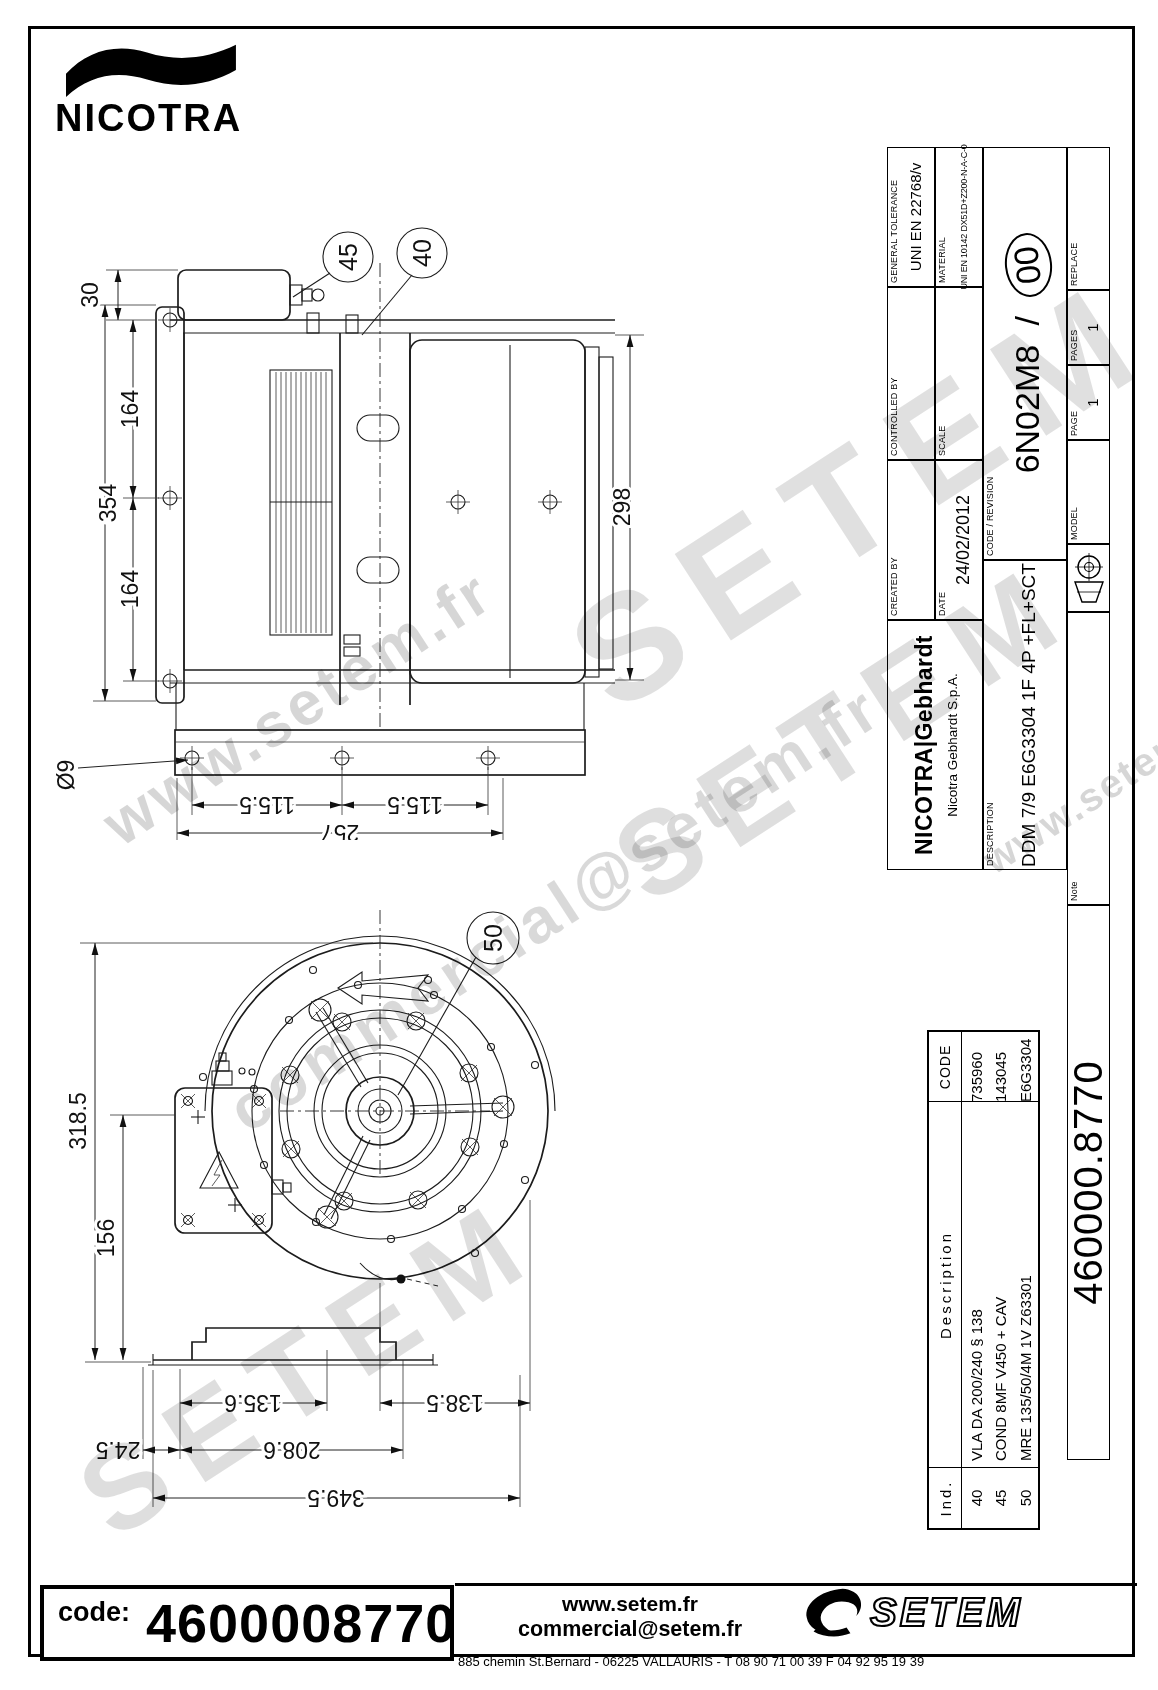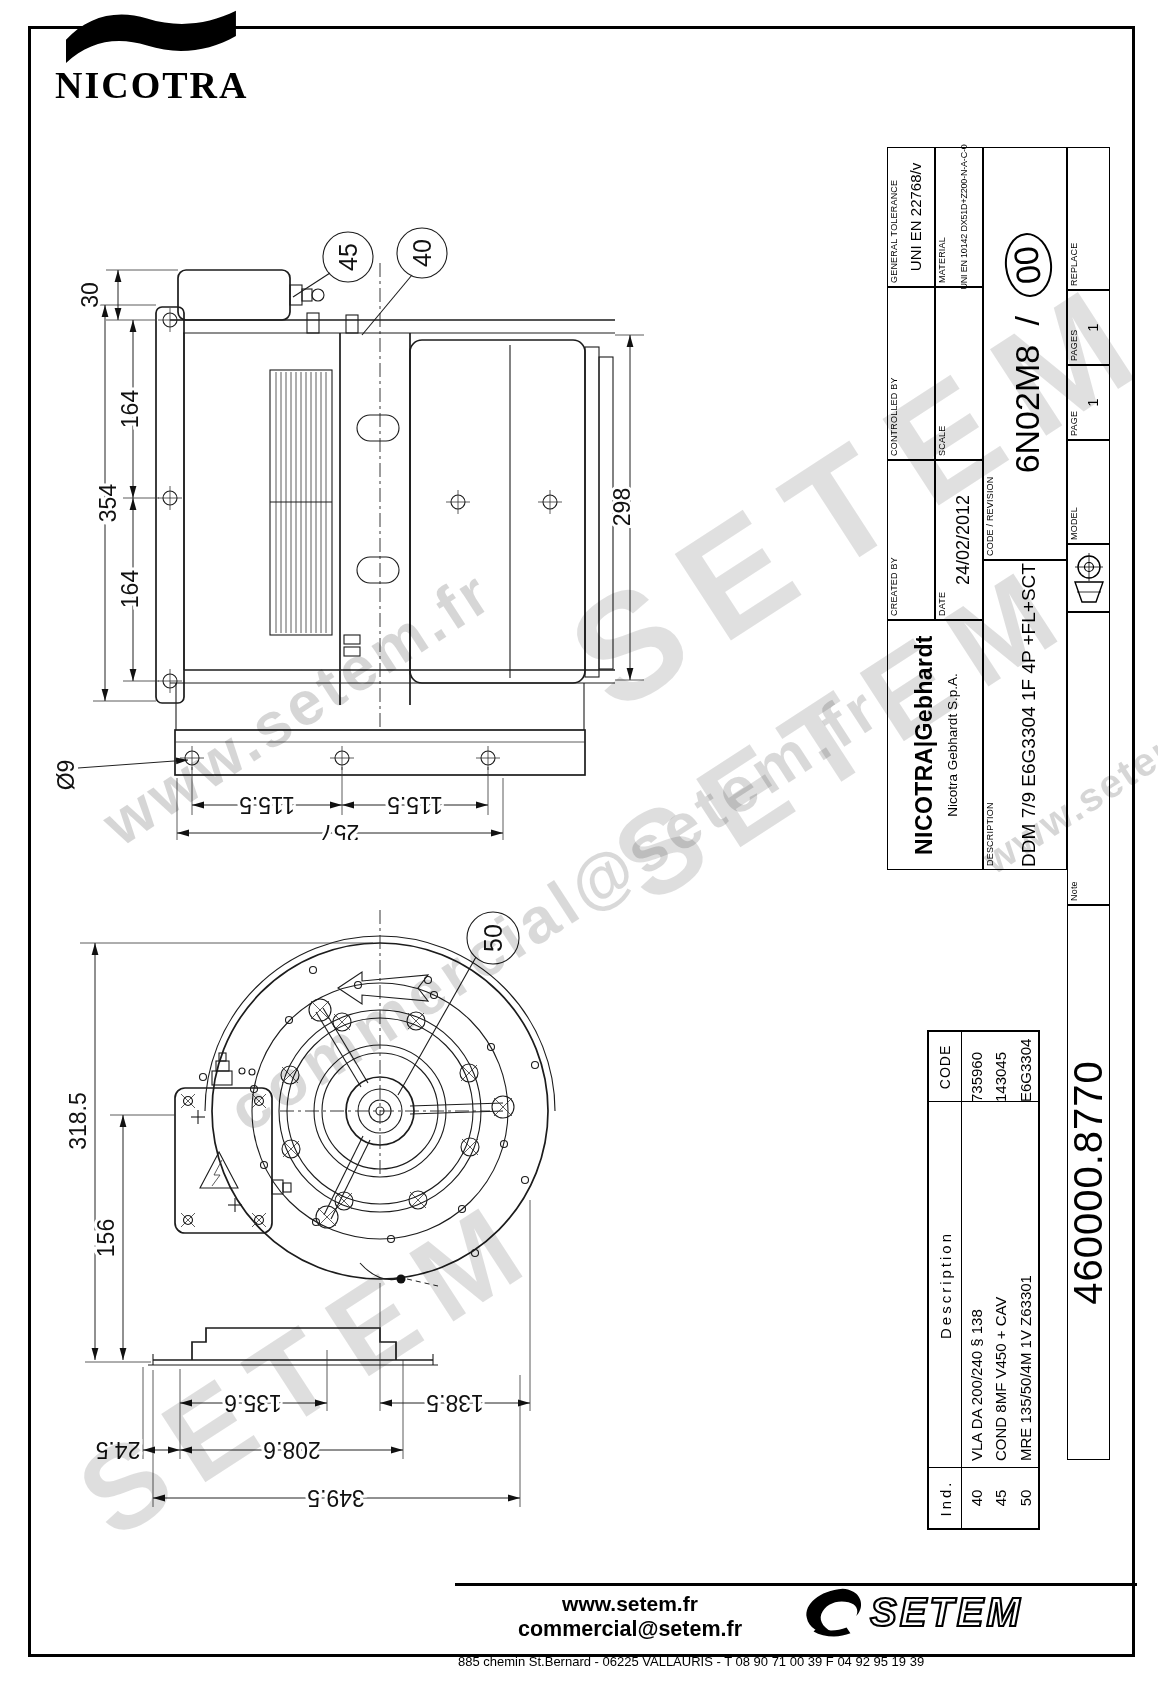--- a/index.html
+++ b/index.html
@@ -1,20 +1,20 @@
 <!DOCTYPE html>
 <html><head>
 <meta charset="utf-8">
 <style>
   html,body{margin:0;padding:0;background:#9a9a9a;}
   #sheet{position:relative;width:1158px;height:1690px;background:#fff;
          font-family:"Liberation Sans",sans-serif;color:#000;overflow:hidden;}
   .frame{position:absolute;left:28px;top:26px;width:1101px;height:1625px;border:3.5px solid #000;}
   
-  .brand{position:absolute;left:55px;top:7px;width:205px;font-family:Liberation Serif, serif;}
+  .brand{position:absolute;left:55px;top:41px;width:205px;}
   .brand-name{font-size:38px;font-weight:bold;letter-spacing:2px;margin-top:-4px;}
   
   .ref{position:absolute;left:735px;top:40px;width:305px;text-align:center;font-size:41px;
        font-weight:bold;font-style:italic;border-bottom:5px solid #000;padding-bottom:3px;white-space:nowrap;}
   
   .rot{position:absolute;transform:rotate(-90deg);transform-origin:0 0;}
   #tblock{left:887px;top:1460px;width:1313px;height:223px;}
   #ptable{left:887px;top:1530px;width:500px;height:153px;}
   .cell{position:absolute;box-sizing:border-box;border:1.5px solid #000;display:flex;
         flex-direction:column;align-items:center;justify-content:center;text-align:center;background:transparent;}
@@ -453,20 +453,24 @@
   </div>
 
   <div class="wm wm-big" style="left:540px;top:600px;">SETEM</div>
   <div class="wm wm-txt2" style="left:215px;top:1085px;">commercial@setem.fr</div>
   <div class="wm wm-txt" style="left:90px;top:800px;">www.setem.fr</div>
   <div class="wm wm-big2" style="left:55px;top:1450px;">SETEM</div>
   <div class="wm wm-big2" style="left:590px;top:815px;">SETEM</div>
   <div class="wm wm-sm" style="left:975px;top:845px;">www.setem.fr</div>
 
   <div class="f-strip"></div>
+  <div class="code-box">
+    <span class="code-lbl">code:</span>
+    <span class="code-val">4600008770</span>
+  </div>
   <div class="site">
     <div class="w">www.setem.fr</div>
     <div class="e">commercial@setem.fr</div>
   </div>
   <div class="setem">
     <svg width="64" height="56" viewBox="0 0 66 56">
       <path d="M44,4 C20,6 4,20 7,34 C9,45 22,52 36,50 C26,46 19,38 22,30 C26,20 38,15 50,18 C58,20 61,26 58,32 C66,24 64,12 55,7 C51,5 48,4 44,4 Z" fill="#000"></path>
       <ellipse cx="33" cy="28" rx="7" ry="6" fill="#fff"></ellipse>
       <path d="M14,48 C24,54 40,55 52,50 L48,44 C38,48 26,48 18,44 Z" fill="#000"></path>
     </svg>

